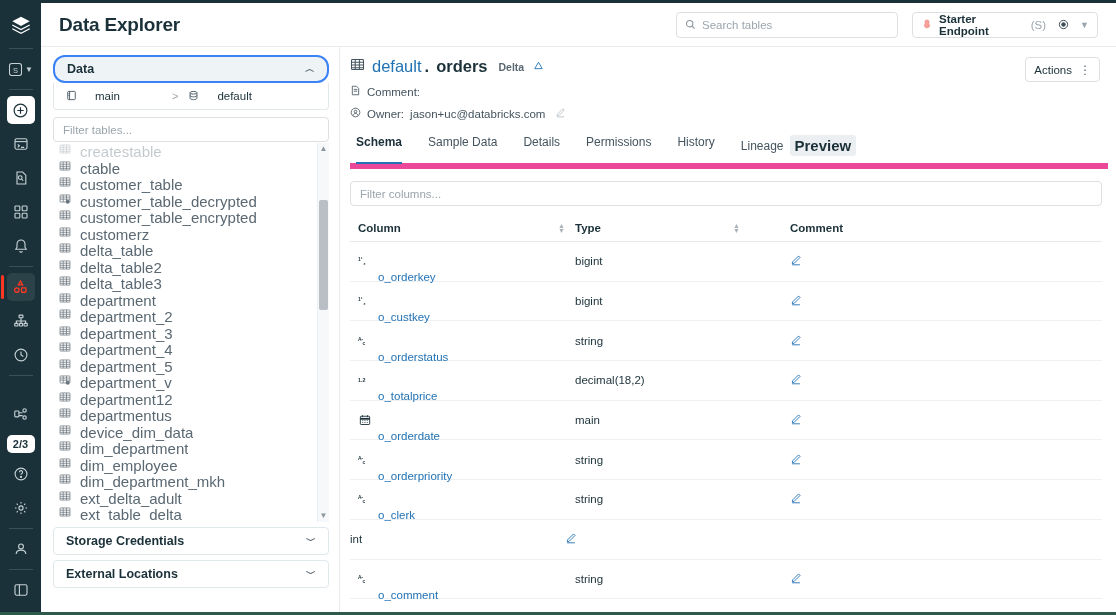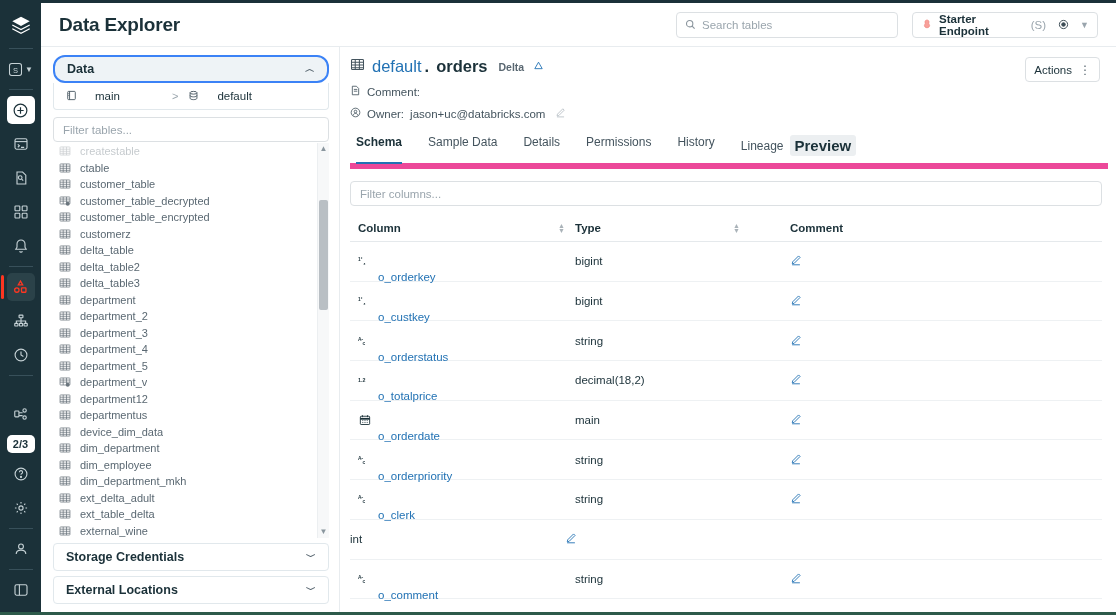--- a/index.html
+++ b/index.html
@@ -90,22 +90,22 @@
     border: none; outline: none; width: 100%; font-size: 11.5px; color: #5a6872;
     font-family: "Liberation Sans", sans-serif; background: transparent;
   }
   .filter-input input::placeholder { color: #9aa5ad; }
 
   .tablist-wrap { flex: 1 1 auto; position: relative; min-height: 0; margin-top: 1px; }
   .tablist {
     position: absolute; inset: 0; overflow: hidden; padding-right: 16px;
   }
   .tbl-row {
-    display: flex; align-items: center; gap: 8px; height: 16.5px;
-    font-size: 11px; color: #5a6872; cursor: pointer; padding-left: 6px;
+    display: flex; align-items: flex-start; gap: 8px; height: 16.5px;
+    font-size: 15px; color: #5a6872; cursor: pointer; padding-left: 6px;
   }
   .tbl-row .tname { white-space: nowrap; overflow: hidden; text-overflow: ellipsis; }
   .tbl-row.clipped { opacity: .35; }
 
   .sb-scroll {
     position: absolute; right: 0px; top: 0; bottom: 0; width: 12px;
     background: #f7f8f9; border-left: 1px solid #eceff1;
     display: flex; flex-direction: column; align-items: center;
   }
   .sb-arrow { font-size: 8px; color: #8a969e; line-height: 1; padding: 2px 0; cursor: pointer; }
@@ -113,21 +113,21 @@
   .sb-thumb {
     position: absolute; left: 1px; right: 1px; top: 45px; height: 110px;
     background: #b9bfc4; border-radius: 2px; cursor: pointer;
   }
 
   .panel-foot {
     border: 1px solid #e1e8ec; border-radius: 4px; height: 28px;
     display: flex; align-items: center; padding: 0 12px; margin-top: 5px;
     font-size: 12.5px; font-weight: 700; color: #1b3139; cursor: pointer; background:#fff;
   }
-  .panel-foot:last-child { margin-bottom: 8px; text-align: right; }
+  .panel-foot:last-child { margin-bottom: 24px; text-align: right; }
   .panel-foot .chev { margin-left: auto; color: #5a6872; font-size: 10px; }
 
   
   .main { flex: 1 1 auto; min-width: 0; display: flex; flex-direction: column; padding: 10px 8px 0 10px; }
   .main-head { display: flex; align-items: flex-start; }
   .title-col { flex: 1 1 auto; min-width: 0; }
   .tbl-title { display: flex; align-items: center; gap: 7px; }
   .tbl-title .t1 { font-size: 16.5px; color: #2272b4; font-weight: 500; }
   .tbl-title .t2 { font-size: 16.5px; color: #1b3139; font-weight: 700; margin-left: -4px; }
   .delta-badge { display:flex; align-items:center; gap:9px; margin-left: 4px; font-size: 10.5px; color:#5a6872; font-weight:600; }

